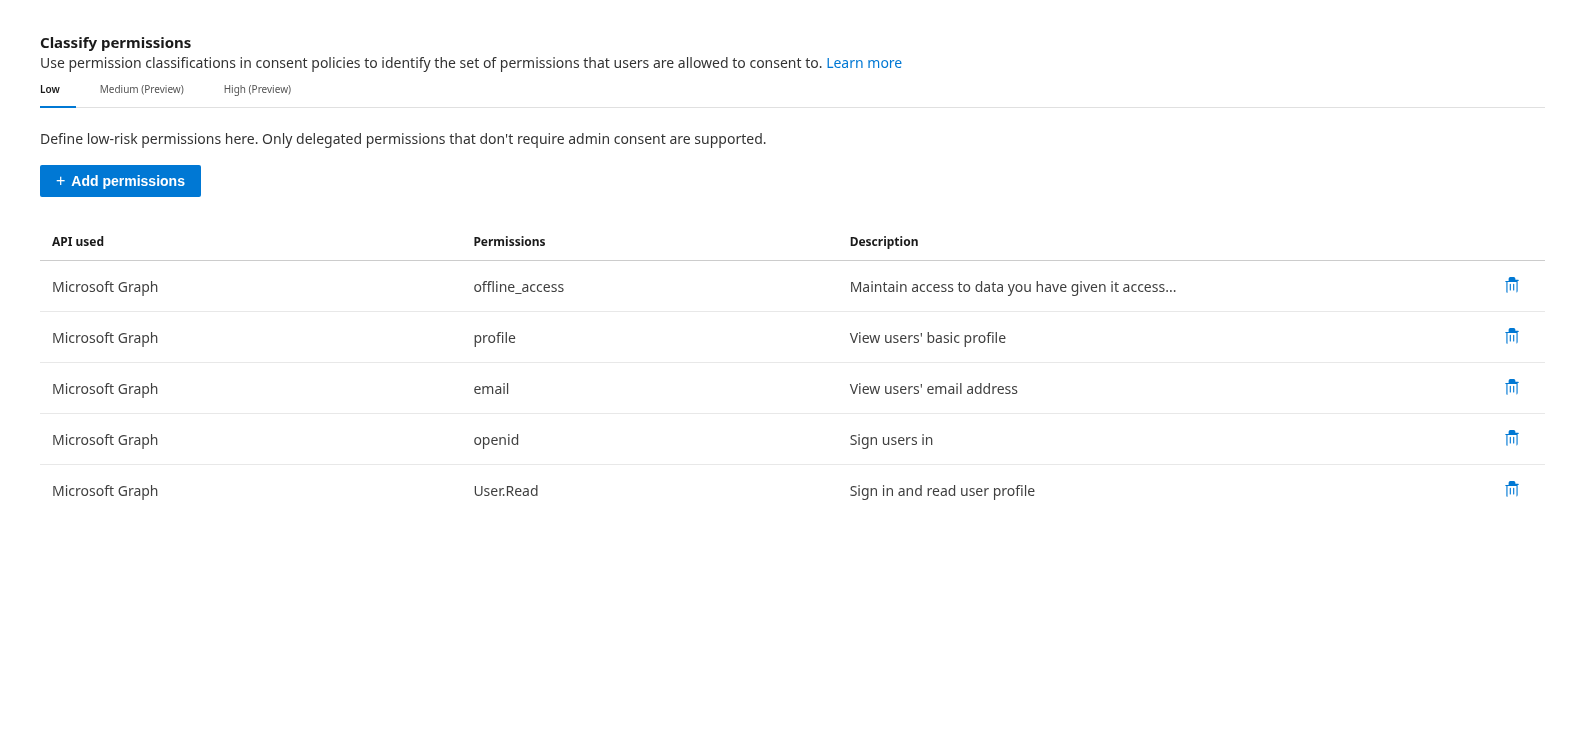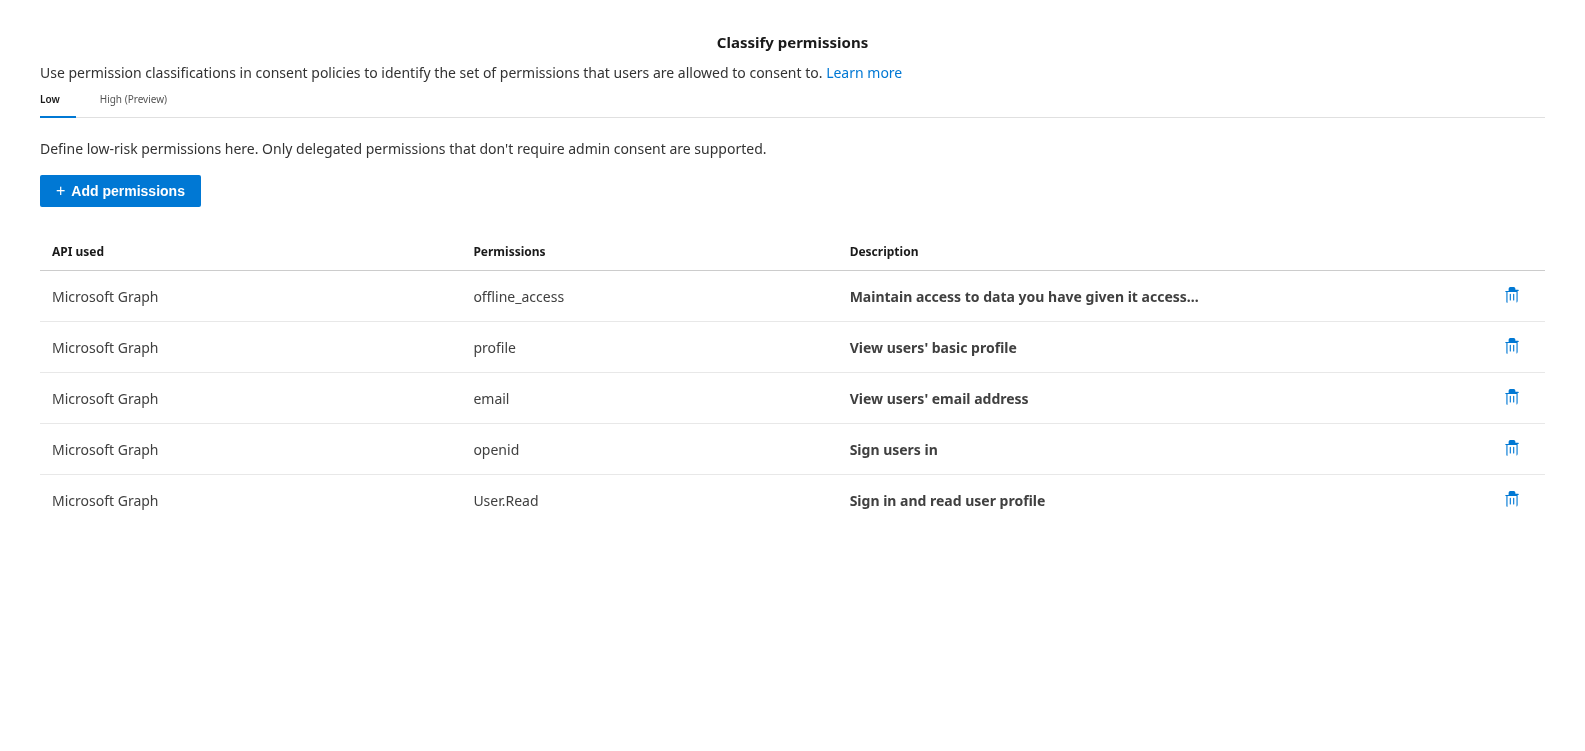--- a/index.html
+++ b/index.html
@@ -14,23 +14,21 @@
       color: #1a1a1a;
       font-size: 14px;
       padding: 32px 40px;
       width: 1585px;
       min-height: 751px;
     }
 
     .page-title {
       font-size: 15px;
       font-weight: 700;
-      margin-bottom: 10px;
-      color: #1a1a1a;
-      text-align: center;
+      color: #1a1a1a;
     }
 
     .description-text {
       font-size: 14px;
       color: #333;
       line-height: 1.5;
     }
 
     .learn-more-link {
       color: #0078d4;
@@ -119,21 +117,20 @@
     .col-api {
       width: 28%;
     }
 
     .col-permissions {
       width: 25%;
     }
 
     .col-description {
       width: 43%;
-      font-weight: bold;
     }
 
     .col-action {
       width: 40px;
       text-align: center;
     }
 
     .delete-btn {
       background: none;
       border: none;
@@ -163,20 +160,21 @@
 
 
 <p class="description-text">
   <span>Use permission classifications in consent policies to identify the set of permissions that users are allowed to consent to.</span>
   <a class="learn-more-link" href="#">Learn more</a>
 </p>
 
 
 <div class="tabs-container">
   <div class="tab active">Low</div>
+  <div class="tab">Medium (Preview)</div>
   <div class="tab">High (Preview)</div>
 </div>
 
 
 <p class="subtitle-text">Define low-risk permissions here. Only delegated permissions that don't require admin consent are supported.</p>
 
 
 <button class="add-permissions-btn">
   <span class="plus-icon">+</span>
   <span>Add permissions</span>

